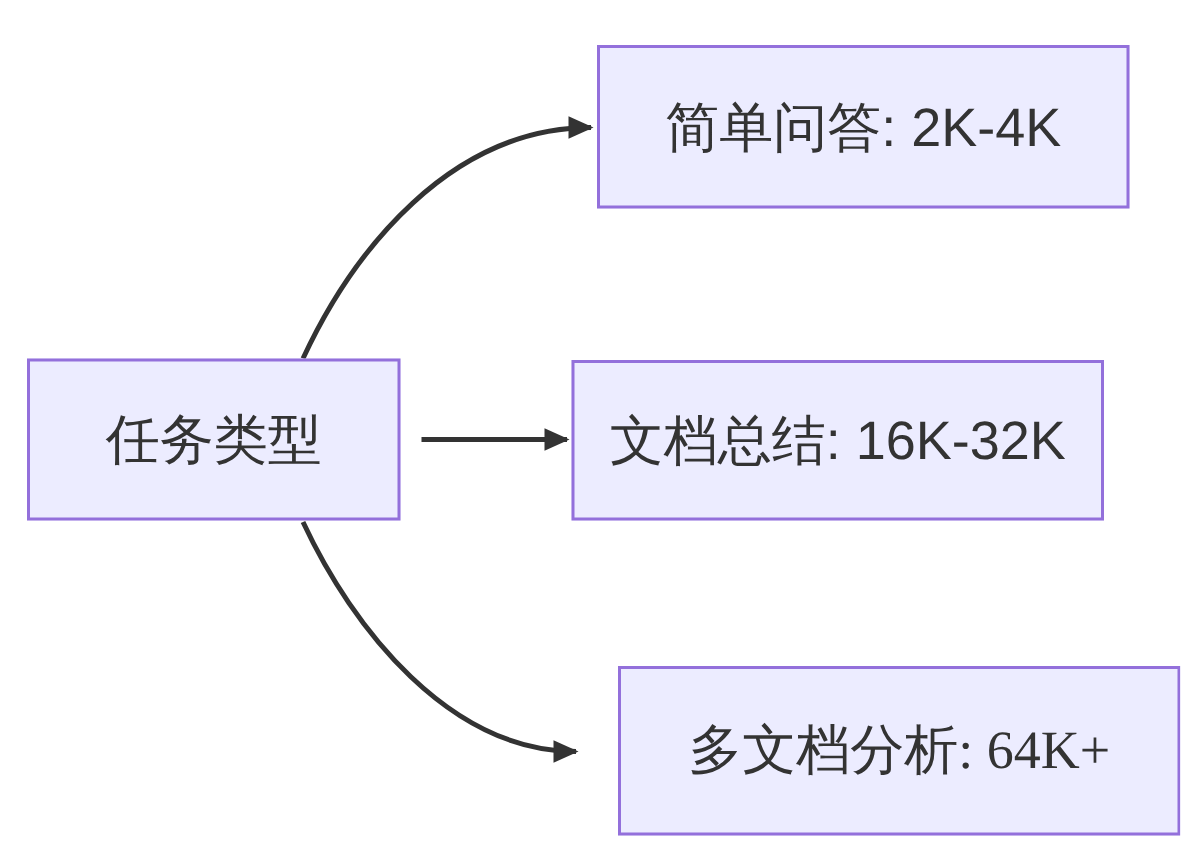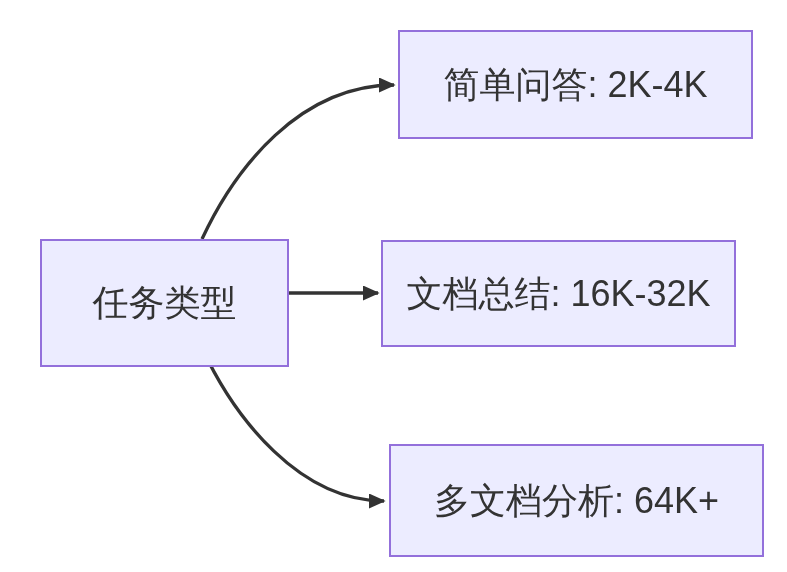--- a/index.html
+++ b/index.html
@@ -38,24 +38,24 @@
     align-items: center;
     justify-content: center;
     background: var(--node-fill, #ECECFF);
     border: 2px solid var(--node-border, #9370DB);
     color: var(--text, #333333);
     font-size: 36px;
     line-height: 1.2;
     text-align: center;
     white-space: nowrap;
   }
-  .node-root   { left: 40px;  top: 239px; width: 249px; height: 128px; justify-content: center; }
+  .node-root   { left: 18px;  top: 239px; width: 249px; height: 108px; justify-content: center; }
   .node-top    { left: 398px; top: 30px;  width: 355px; height: 109px; }
   .node-mid    { left: 381px; top: 240px; width: 355px; height: 107px; }
-  .node-bottom { left: 389px; top: 444px; width: 375px; height: 113px; }
+  .node-bottom { left: 412px; top: 444px; width: 375px; height: 113px; font-family: Liberation Serif, serif; }
 </style>
 </head>
 <body>
 
 <div class="canvas">
 
   <svg class="edges-layer" viewBox="0 0 787 572" xmlns="http://www.w3.org/2000/svg">
     <defs>
       <marker id="arrow" viewBox="0 0 10 9" refX="9" refY="4.5" markerWidth="17" markerHeight="15" markerUnits="userSpaceOnUse" orient="auto">
         <path class="arrowhead" d="M0,0 L10,4.5 L0,9 Z"></path>

